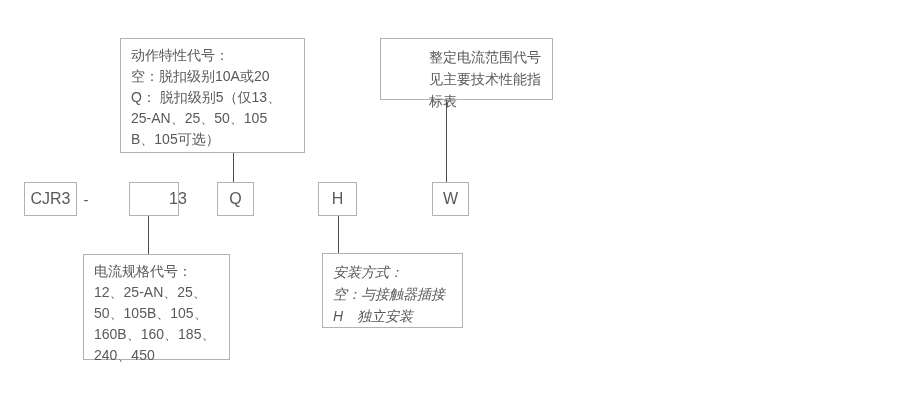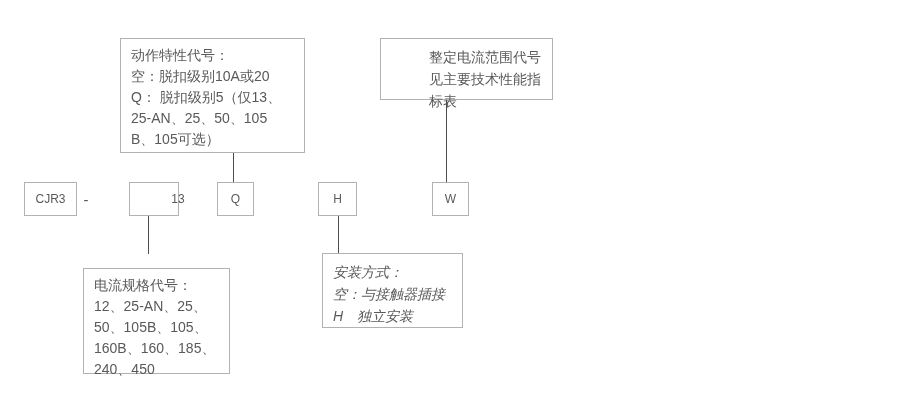--- a/index.html
+++ b/index.html
@@ -30,21 +30,21 @@
     color: #595959;
   }
   .callout.loose {
     line-height: 22px;
     padding-top: 7px;
   }
   .code {
     display: flex;
     align-items: center;
     justify-content: center;
-    font-size: 12px;
+    font-size: 16px;
     color: #595959;
   }
   .separator {
     position: absolute;
     display: flex;
     align-items: center;
     justify-content: center;
     font-size: 15px;
     color: #595959;
   }
@@ -79,21 +79,21 @@
 
   <div class="box code" style="left:217px; top:182px; width:37px; height:34px;">Q</div>
 
   <div class="box code" style="left:318px; top:182px; width:39px; height:34px;">H</div>
 
   <div class="box code" style="left:432px; top:182px; width:37px; height:34px;">W</div>
 
   <div class="vline" style="left:148px; top:216px; height:38px;"></div>
   <div class="vline" style="left:338px; top:216px; height:37px;"></div>
 
-  <div class="box callout" style="left:83px; top:268px; width:147px; height:106px;">电流规格代号：
+  <div class="box callout" style="left:83px; top:254px; width:147px; height:106px;">电流规格代号：
 12、25-AN、25、
 50、105B、105、
 160B、160、185、
 240、450</div>
 
   <div class="box callout loose" style="left:322px; top:253px; width:141px; height:75px;font-style:italic;">安装方式：
 空：与接触器插接
 H　独立安装</div>
 
 </div>

